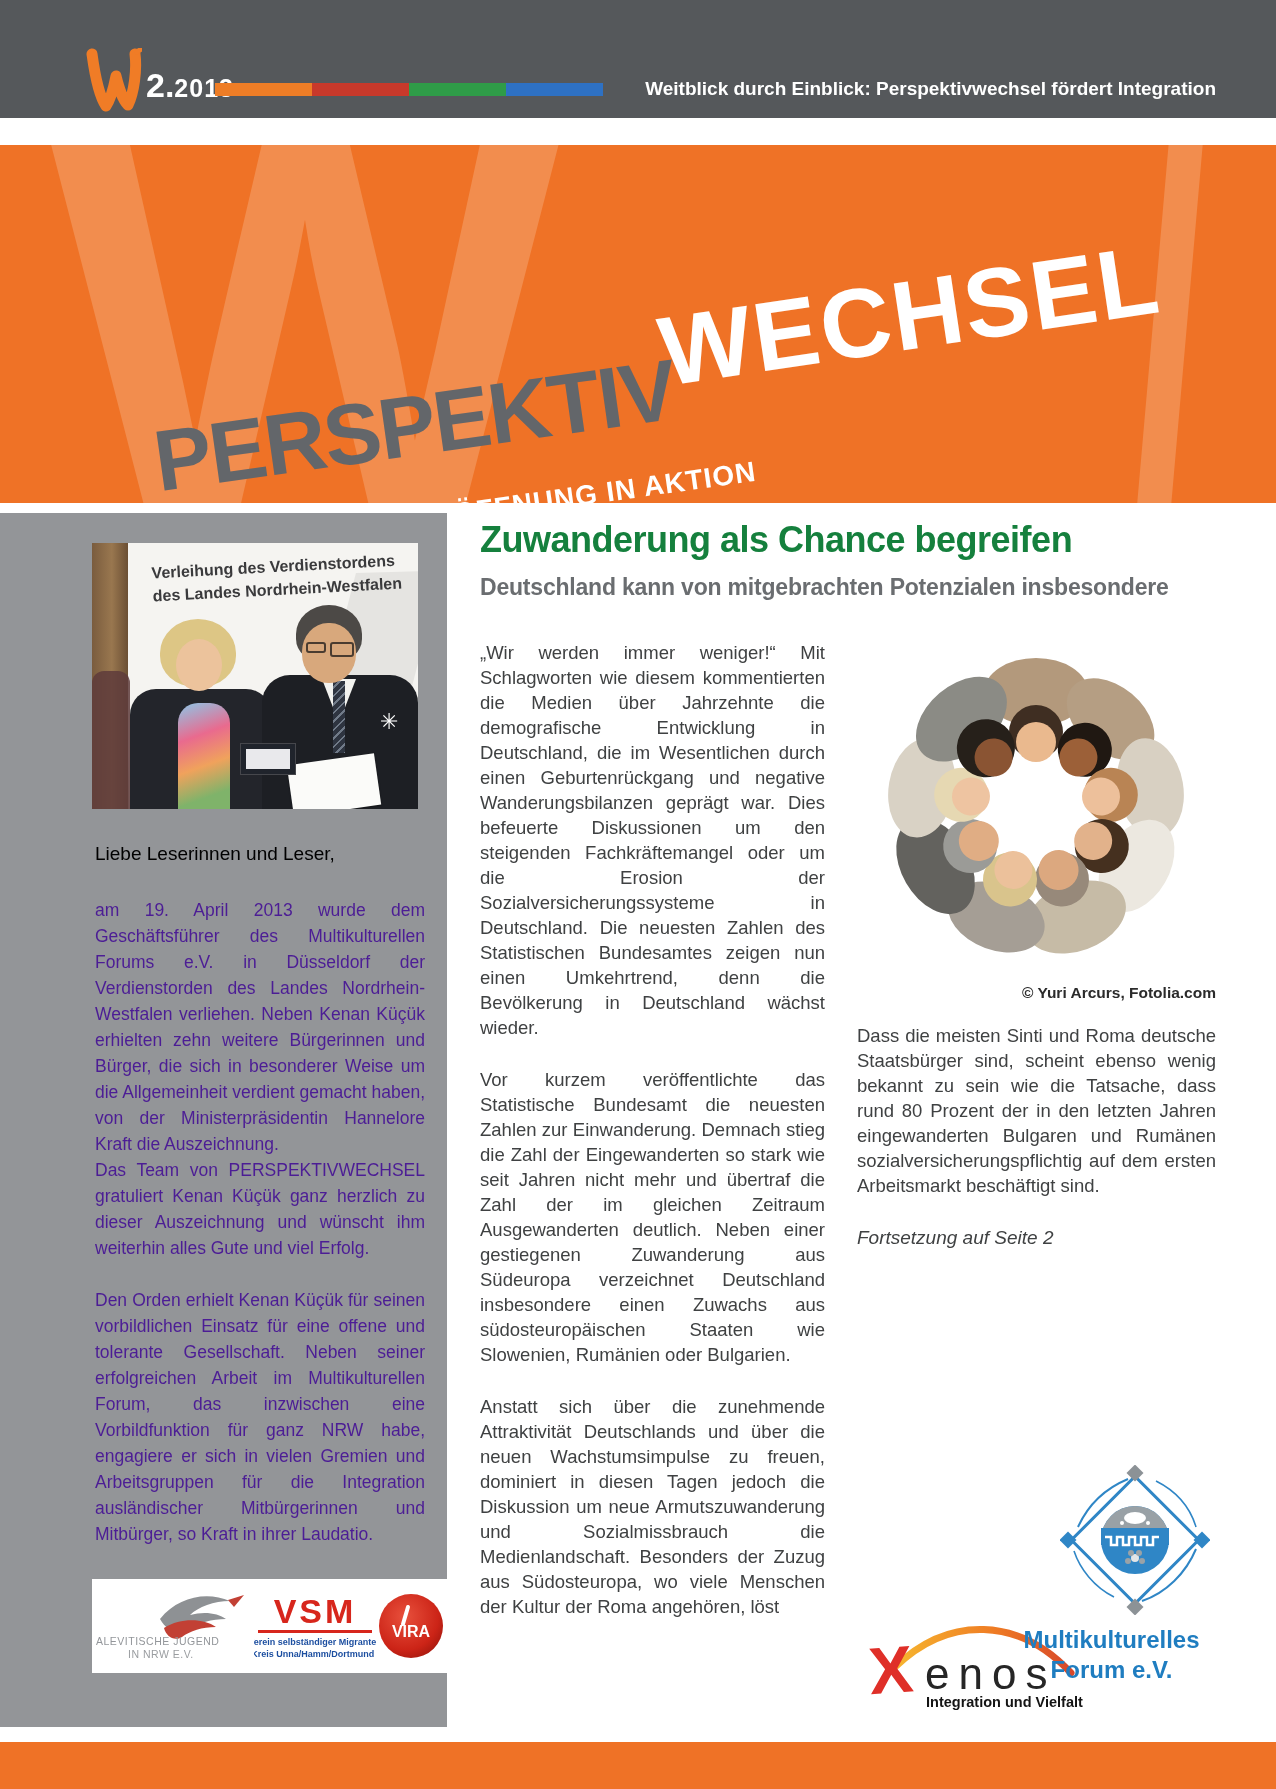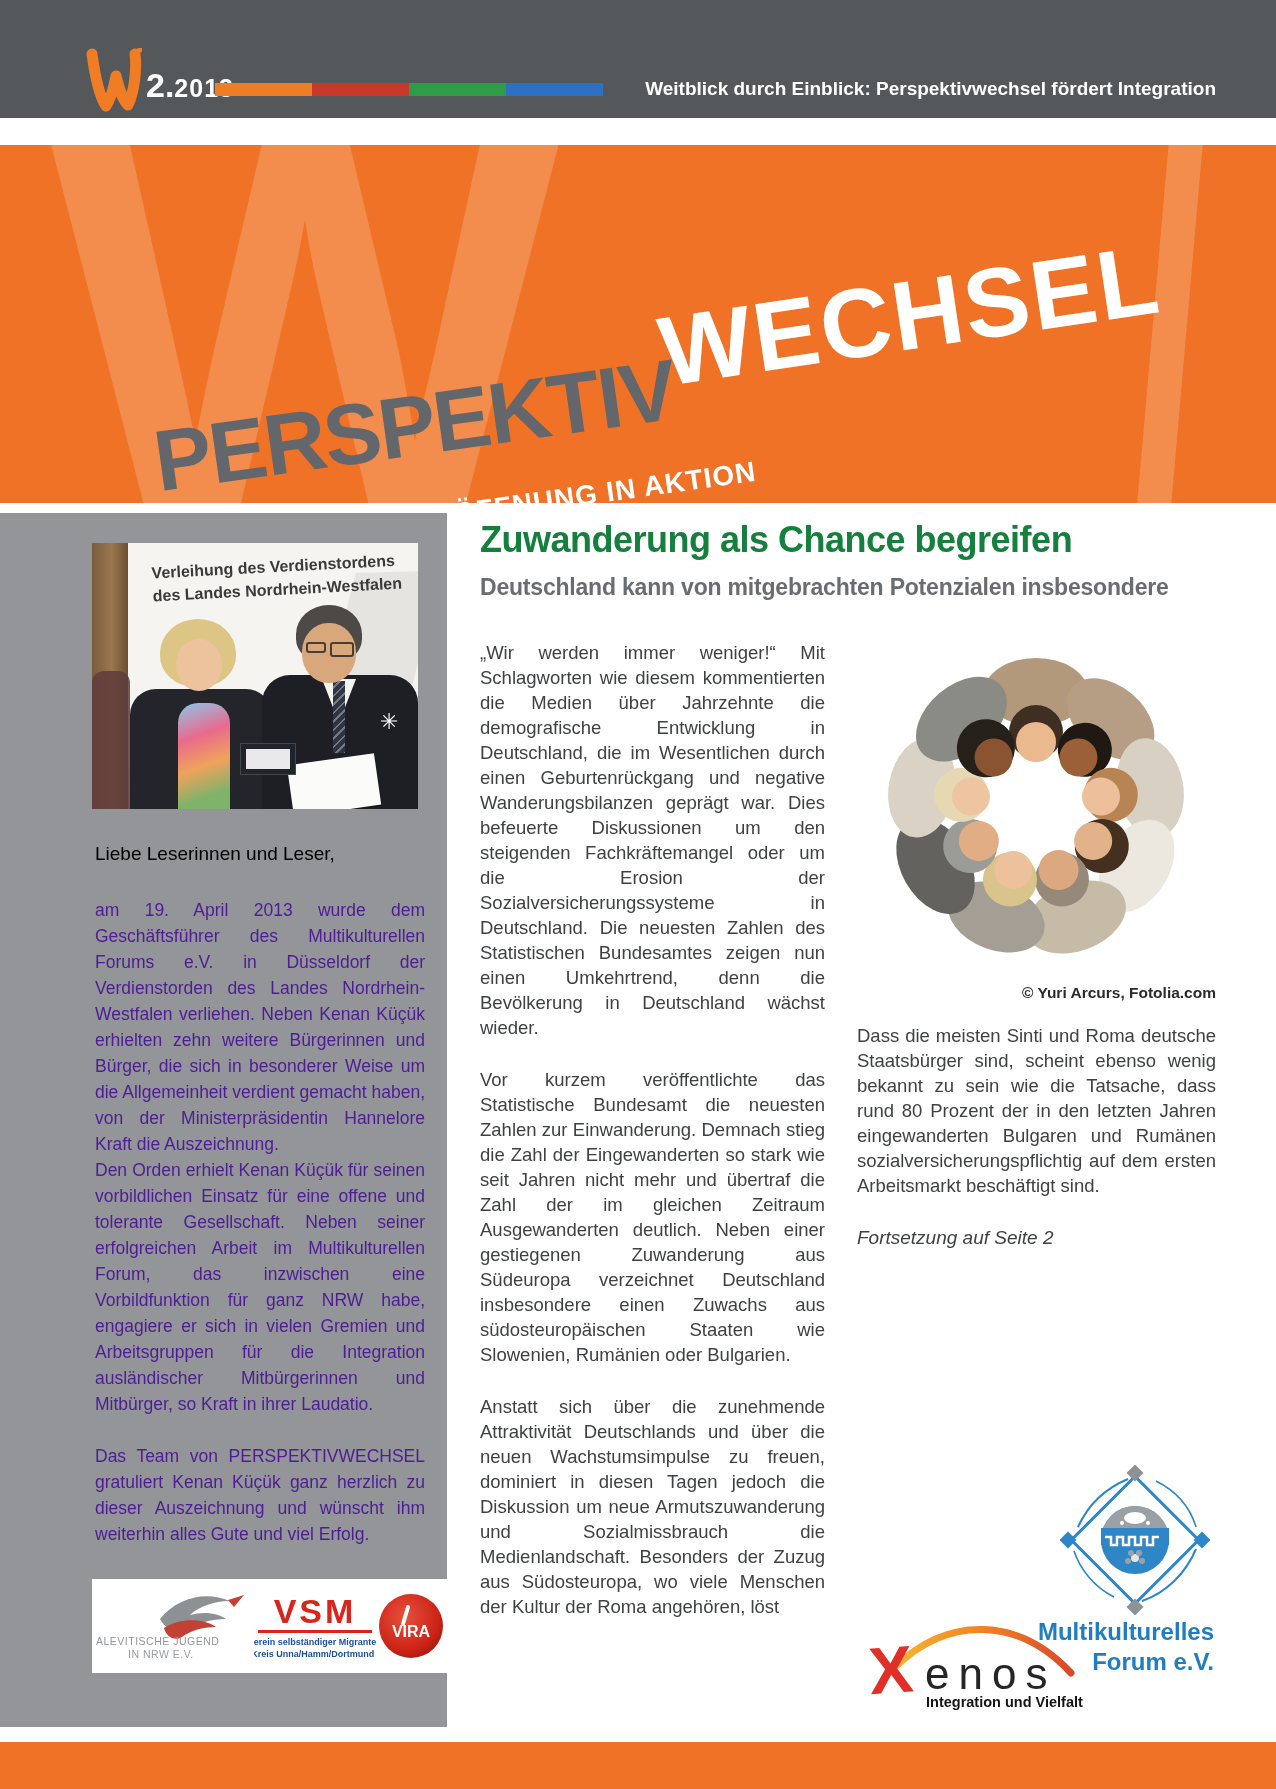--- a/index.html
+++ b/index.html
@@ -70,21 +70,21 @@
   .col-2 { left:377px; width:359px; }
   .col p { margin:0 0 27px 0; }
   .group-photo { display:block; width:359px; height:336px; background:#fff; }
   .photo-credit { margin-top:4px; font-size:15.5px; font-weight:700; color:#2b2b2b; text-align:right; }
   .col-2 .body-block { margin-top:18px; }
   .continuation-note { font-style:italic; font-size:19px; color:#3F4142; margin-top:4px; }
 
   .partner-logos { position:absolute; left:377px; top:952px; width:359px; height:275px; }
   .mkf-mark { position:absolute; right:6px; top:0; }
   .xenos { position:absolute; left:0; top:146px; }
-  .mkf-text { position:absolute; right:2px; top:152px; width:205px; text-align:right; color:#1f7dc0; font-size:24px; font-weight:700; line-height:30px; }
+  .mkf-text { position:absolute; right:2px; top:160px; width:205px; text-align:center; color:#1f7dc0; font-size:24px; font-weight:700; line-height:30px; }
 
   
   .footer-bar { position:absolute; left:0; top:1742px; width:1276px; height:47px; background:#EF7226; }
 
   svg text { font-family:"Liberation Sans","DejaVu Sans",sans-serif; }
 </style>
 </head>
 <body>
 
 <div class="page">
@@ -139,22 +139,22 @@
       <div class="ap-man-face"></div>
       <div class="ap-man-glasses"></div>
       <span class="ap-star">✳</span>
       <div class="ap-folder"></div>
       <div class="ap-medal"></div>
     </div>
 
     <div class="editorial-greeting">Liebe Leserinnen und Leser,</div>
     <div class="sidebar-text">
         <p>am 19. April 2013 wurde dem Geschäftsführer des Multikulturellen Forums e.V. in Düsseldorf der Verdienstorden des Landes Nordrhein-Westfalen verliehen. Neben Kenan Küçük erhielten zehn weitere Bürgerinnen und Bürger, die sich in besonderer Weise um die Allgemeinheit verdient gemacht haben, von der Ministerpräsidentin Hannelore Kraft die Auszeichnung.</p>
+        <p>Das Team von PERSPEKTIVWECHSEL gratuliert Kenan Küçük ganz herzlich zu dieser Auszeichnung und wünscht ihm weiterhin alles Gute und viel Erfolg.</p>
         <p>Den Orden erhielt Kenan Küçük für seinen vorbildlichen Einsatz für eine offene und tolerante Gesellschaft. Neben seiner erfolgreichen Arbeit im Multikulturellen Forum, das inzwischen eine Vorbildfunktion für ganz NRW habe, engagiere er sich in vielen Gremien und Arbeitsgruppen für die Integration ausländischer Mitbürgerinnen und Mitbürger, so Kraft in ihrer Laudatio.</p>
-        <p>Das Team von PERSPEKTIVWECHSEL gratuliert Kenan Küçük ganz herzlich zu dieser Auszeichnung und wünscht ihm weiterhin alles Gute und viel Erfolg.</p>
       </div>
 
     <div class="logo-box">
 
       <svg width="158" height="74" viewBox="0 0 158 74">
         <path d="M66,30 C84,8 112,2 136,12 C120,12 104,18 96,26 C110,22 124,24 132,30 C118,30 104,34 96,40 C86,47 73,43 66,30 Z" fill="#8e9194"></path>
         <path d="M70,39 C88,28 110,30 122,38 C108,38 96,42 88,48 C80,53 72,47 70,39 Z" fill="#c24034"></path>
         <path d="M134,11 L150,6 L140,18 Z" fill="#c24034"></path>
         <text x="2" y="56" font-size="10.5" letter-spacing="0.5" fill="#93969a">ALEVITISCHE JUGEND</text>
         <text x="34" y="69" font-size="10.5" letter-spacing="0.5" fill="#9a9da0">IN NRW E.V.</text>

